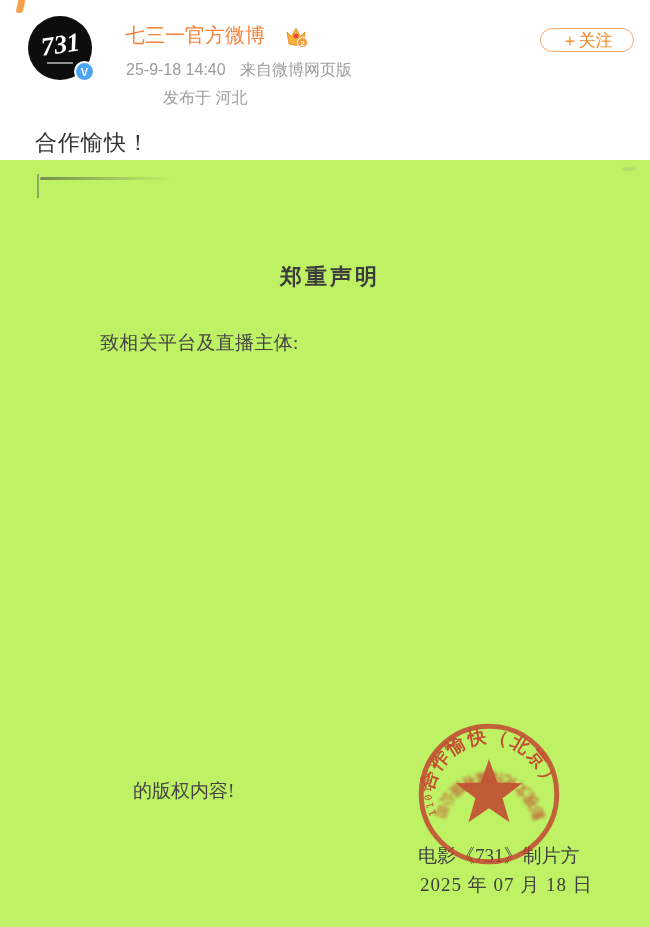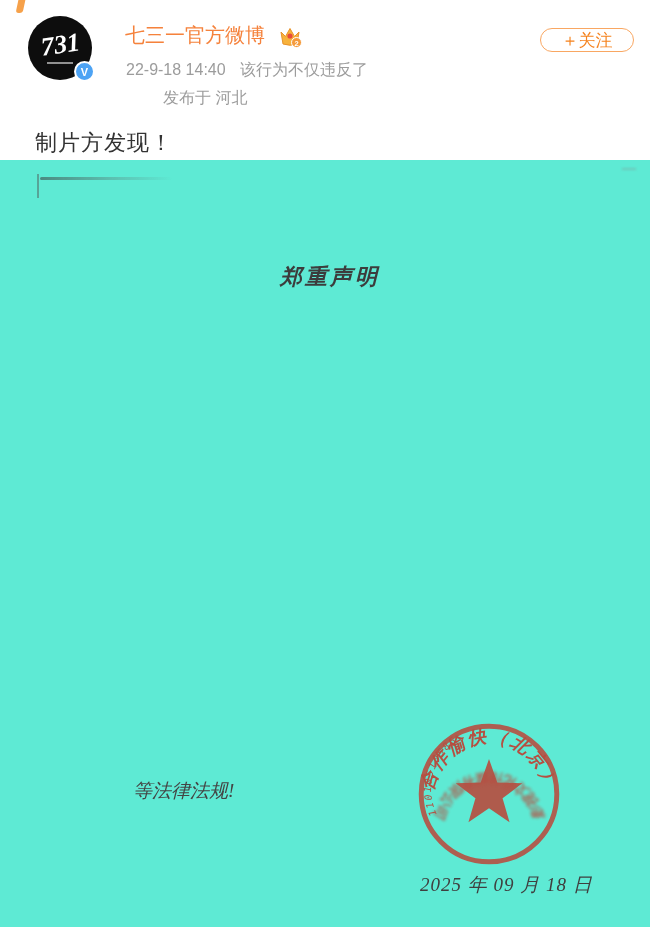--- a/index.html
+++ b/index.html
@@ -13,38 +13,38 @@
   .avatar { position:absolute; left:28px; top:16px; width:64px; height:64px;
     background:#0d0d0d; border-radius:50%; display:flex; align-items:center;
     justify-content:center; flex-direction:column; }
   .avatar-text { color:#fff; font-family:"Liberation Serif","DejaVu Serif",serif;
     font-style:italic; font-weight:bold; font-size:26px; transform:rotate(-8deg); line-height:1; }
   .avatar-sub { width:26px; height:2px; background:rgba(255,255,255,.55); margin-top:4px; }
   .v-badge { position:absolute; right:-3px; bottom:-2px; width:21px; height:21px;
     border-radius:50%; background:#4da3f4; border:2px solid #fff; color:#fff;
     font-size:11px; font-weight:bold; display:flex; align-items:center; justify-content:center; }
 
-  .username-row { position:absolute; left:125px; top:22px; display:flex; align-items:center; gap:12px; }
+  .username-row { position:absolute; left:125px; top:22px; display:flex; align-items:center; gap:18px; }
   .username { color:#f5823c; font-size:20px; font-weight:500; }
   .crown-badge { width:26px; height:24px; display:inline-block; position:relative; top:1px; }
 
   .meta-row1 { position:absolute; left:126px; top:60px; color:#9c9c9c; font-size:16px; }
   .meta-row1 .src { margin-left:10px; }
   .meta-row2 { position:absolute; left:126px; top:88px; color:#9c9c9c; font-size:16px;margin-left:37px; }
 
   .follow-btn { position:absolute; right:16px; top:28px; width:94px; height:24px;
     border:1.5px solid #f9a762; border-radius:21px; background:#fff; color:#f5831f;
     font-size:17px; display:flex; align-items:center; justify-content:center; cursor:pointer; }
 
   
   .post-text { position:absolute; left:35px; top:128px; font-size:22px; color:#333;
     letter-spacing:1px; }
 
   
-  .doc { position:absolute; left:0; top:160px; width:650px; height:767px; background:#5eead4;font-style:italic; }
+  .doc { position:absolute; left:0; top:160px; width:650px; height:767px; background:#bef264; }
 
   .scan-smudge { position:absolute; left:40px; top:17px; width:132px; height:3px;
     background:linear-gradient(90deg, rgba(60,60,60,.55), rgba(90,90,90,.25) 60%, rgba(120,120,120,0));
     filter:blur(.7px); border-radius:2px; }
   .scan-tick { position:absolute; left:37px; top:14px; width:1.5px; height:24px;
     background:rgba(80,80,80,.45); filter:blur(.4px); }
   .scan-mark-right { position:absolute; right:14px; top:8px; width:14px; height:2px;
     background:rgba(140,140,140,.35); filter:blur(1px); }
 
   .doc-title { position:absolute; left:100px; top:102px; width:460px; text-align:center;
@@ -86,43 +86,45 @@
     <svg width="26" height="24" viewBox="0 0 26 24">
       <path d="M4 7 L8.5 11.5 L13 3.5 L17.5 11.5 L22 7 L20 19 Q13 21.5 6 19 Z" fill="#f7b23c" stroke="#e8922a" stroke-width="1"></path>
       <circle cx="13" cy="11" r="2.6" fill="#e84b3c"></circle>
       <circle cx="19.5" cy="17.5" r="5" fill="#f59b3c" stroke="#fff" stroke-width="1"></circle>
       <text x="19.5" y="21" text-anchor="middle" font-size="7.5" font-weight="bold" fill="#fff">2</text>
     </svg>
   </span>
 </div>
 
 <div class="meta-row1">
-  <span>22-9-18 14:40</span>
-  <span class="src">该行为不仅违反了</span>
+  <span>25-9-18 14:40</span>
+  <span class="src">来自微博网页版</span>
 </div>
 <div class="meta-row2">发布于 河北</div>
 
 <button class="follow-btn">＋关注</button>
 
-<div class="post-text">制片方发现！</div>
+<div class="post-text">合作愉快！</div>
 
 <div class="doc">
 
   <div class="scan-smudge"></div>
   <div class="scan-tick"></div>
   <div class="scan-mark-right"></div>
 
   <div class="doc-title">郑重声明</div>
 
   <div class="doc-body">
+    <p>致相关平台及直播主体:</p>
   </div>
 
-  <div class="doc-closing">等法律法规!</div>
+  <div class="doc-closing">的版权内容!</div>
 
-  <div class="doc-date">2025 年 09 月 18 日</div>
+  <div class="doc-signature">电影《731》制片方</div>
+  <div class="doc-date">2025 年 07 月 18 日</div>
 
   <svg class="seal" viewBox="0 0 150 150">
     <circle cx="75" cy="75" r="62" fill="none" stroke="#c23a2d" stroke-width="4.5" opacity="0.9"></circle>
     <polygon points="75,43 82.6,64.5 105.4,65.1 87.4,79 93.8,100.9 75,88 56.2,100.9 62.6,79 44.6,65.1 67.4,64.5" fill="#c23a2d" opacity="0.92"></polygon>
     <defs>
       <path id="sealTopArc" d="M 23 80 A 52 52 0 0 1 127 80"></path>
       <path id="sealCodeArc" d="M 28 95 A 52 52 0 0 1 48 26"></path>
       <path id="sealBottomArc" d="M 124 93 A 51 51 0 0 0 26 93"></path>
     </defs>
     <text font-size="16.5" fill="#c23a2d" font-weight="bold" letter-spacing="2" font-family="'Liberation Serif','DejaVu Serif',serif">

